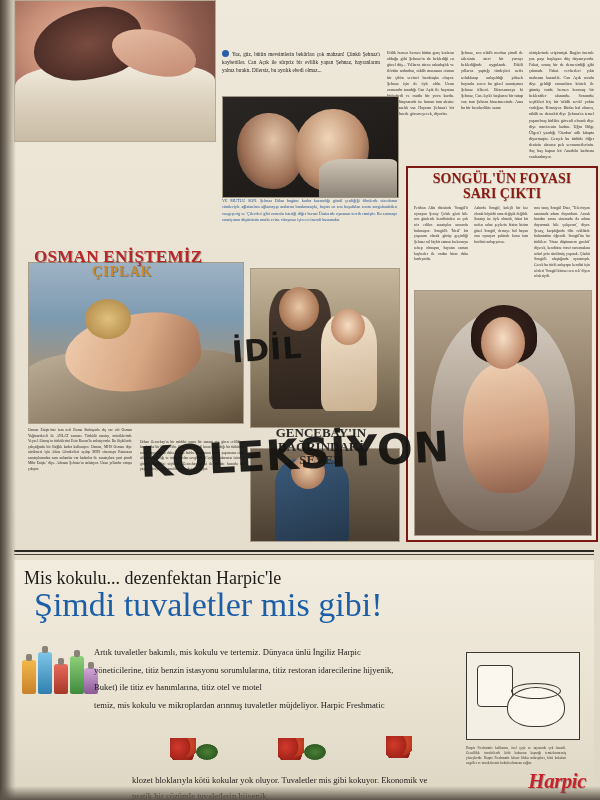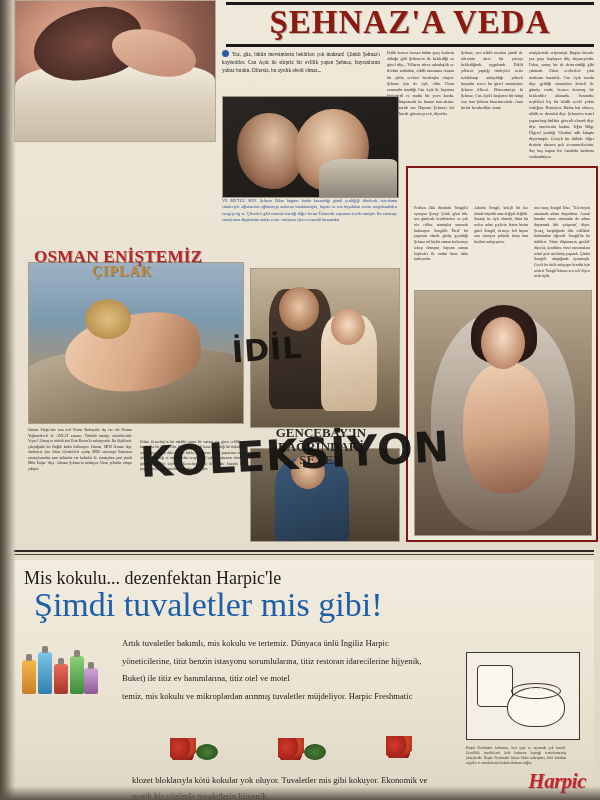--- a/index.html
+++ b/index.html
@@ -326,24 +326,23 @@
     font-size: 18px; color: #1d1b18;
     font-family: "Liberation Serif", serif;
   }
   .ad-headline {
     position: absolute; left: 20px; top: 26px;
     font-size: 34px; color: #1c5fa8;
     font-family: "Liberation Serif", serif;
     letter-spacing: 0px;
   }
   .ad-body {
-    position: absolute; left: 80px; top: 75px; width: 360px;
+    position: absolute; left: 80px; top: 84px; width: 360px;
     font-size: 8.6px; line-height: 2.05; color: #24211d;
     text-align: justify;
-    margin-left: 28px;
   }
   .ad-body .ln { display: block; }
 
   .ad-bottles {
     position: absolute; left: 6px; top: 78px; width: 76px; height: 56px;
   }
   .bot {
     position: absolute; bottom: 0; width: 14px; border-radius: 3px 3px 2px 2px;
   }
   .bot::after {
@@ -423,25 +422,20 @@
   }
 </style>
 </head>
 <body>
 
 <div class="page">
   <div class="paper-bg"></div>
 
   <div class="top-section">
 
-    <div class="masthead">
-      <div class="rule-top"></div>
-      <div class="title">ŞEHNAZ'A VEDA</div>
-      <div class="rule-bot"></div>
-    </div>
 
     <div class="photo-topleft">
       <div class="cloth"></div>
       <div class="hairmass"></div>
       <div class="arm"></div>
     </div>
 
     <div class="edit-body">
       <div class="edit-lead">
         <span class="bullet"></span><span>Yaz, güz, bütün mevsimlerin bekârları çok mahzun! Çünkü Şehnaz'ı kaybettiler. Can Açık ile sürpriz bir evlilik yapan Şehnaz, hayranlarını yalnız bıraktı. Dilersiz, bu ayrılık ebedi olmaz...</span>
@@ -453,20 +447,24 @@
 
     <div class="photo-kiss">
       <div class="f1"></div>
       <div class="f2"></div>
       <div class="shirt"></div>
     </div>
 
     <div class="caption-blue">VE MUTLU SON. Şehnaz Dilan bugüne kadar kazandığı gönül çenliğiği filmlerde nicedumu cümleriyle ağlatanlara ağlamayıp aralarını bırakmasıyla, hayatı en son boşaltılan sonra sorgulanabilen vazgeçerig ve 'Çilerden' gibi zorunlu isteriği diğer beraat Ünüzerde oynanan tercih etmiştir. Bu zamanyı sanatçımın düşürünün mutlu evine vitaymaz için en önemli basamaktı.</div>
 
     <div class="songul-box">
+      <div class="songul-title">
+        <span>SONGÜL'ÜN FOYASI</span><br>
+        <span>SARI ÇIKTI</span>
+      </div>
       <div class="songul-cols">
         <div class="songul-col a">Perihan Abla dizisinde 'Songül'ü oynayan Şenay Çolak gözü bile son günlerde kendisinden en çok söz edilen sanatçılar arasında bulunuyor. Songül'ü 'İdeal' bir yaşanım olarak görüp geçirdiği Şehnaz rol hiçbir zaman bu konuyu sebep olmayan, hayatın zaman kaybeder ile ondan biraz daha kırılıyordu.</div>
         <div class="songul-col b">Aslında Songül, kolejli bir kız olarak büyüdü ama değişik değildi. Sanatçı ise öyle olmadı, fakat bir neden adını şeylerin bizim bizim güzel Songül, demeye bol bayan onu oynuyor şahinde konu tam benlimi anlaşıyorsa.</div>
         <div class="songul-col c">rına tanış Songül Diaz, 'Televizyon sanatında adımı duyurdum. Ancak bundan sonra sinemada da adımı duyurmak bile çalışırım', diyor. Şenay, karşılığında filte rekliktde buluntudan öğrendi. Songül'ün bu türlülere 'Sinaz düşünmem gerekti' diyerek, kendisine foruf caruımakını sokul prio sürülmüş yaşarak. Çünkü Songül'e ulaştığında oynamışdı. Gerek bu türlü anlayışın kendisi için sözleri 'Songül kimseı sen cek' diyen sözleriydi.</div>
       </div>
       <div class="photo-songul">
         <div class="bg"></div>
         <div class="veil"></div>
         <div class="torso"></div>
         <div class="hair"></div>

